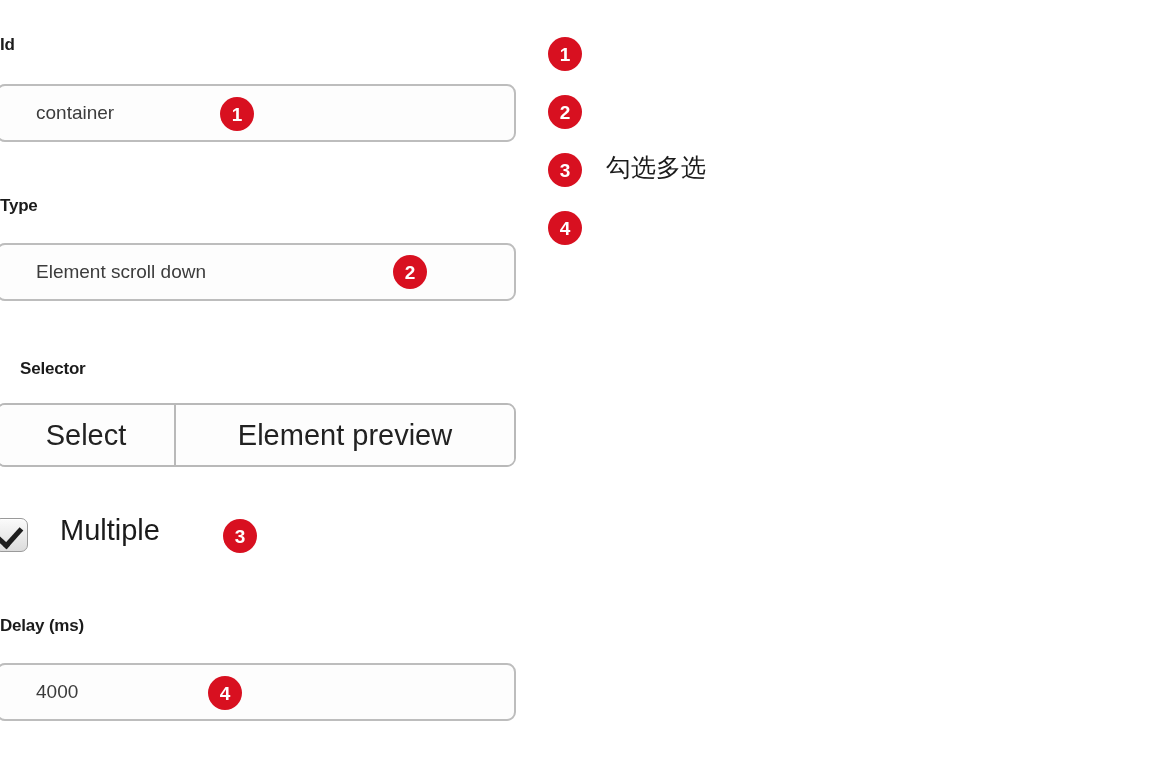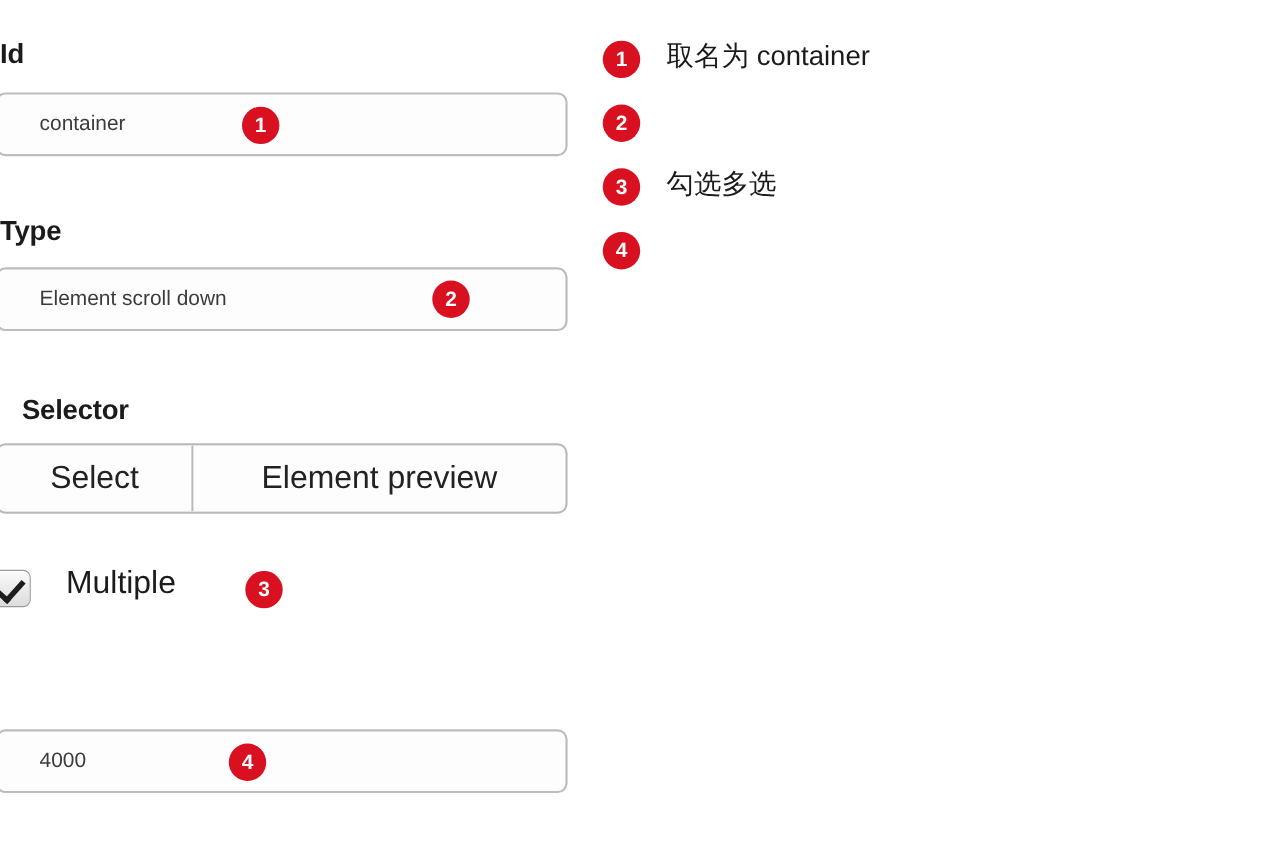--- a/index.html
+++ b/index.html
@@ -20,21 +20,21 @@
   #form-panel {
     position: absolute;
     left: 0;
     top: 0;
     width: 560px;
     height: 768px;
   }
 
   .field-label {
     position: absolute;
-    font-size: 25px;
+    font-size: 17px;
     font-weight: 700;
     color: #1b1b1b;
     letter-spacing: -0.2px;
     white-space: nowrap;
   }
 
   
   .text-input {
     position: absolute;
     left: -4px;
@@ -205,32 +205,32 @@
   </div>
 
   <div id="multiple-row">
     <div class="checkbox">
       <span class="tick"></span>
     </div>
     <div id="multiple-label">Multiple</div>
   </div>
   <div class="badge" style="left:223px;top:519px;">3</div>
 
+  <div class="field-label" style="top:616px;left:0;">Delay (ms)</div>
   <div class="text-input" style="top:663px;">
     <span class="value">4000</span>
   </div>
   <div class="badge" style="left:208px;top:676px;">4</div>
 
 </div>
 
 <div id="annotations">
 
   <div class="note">
     <div class="note-badge">1</div>
-    <div class="note-text">取名为 container</div>
   </div>
 
   <div class="note">
     <div class="note-badge">2</div>
   </div>
 
   <div class="note">
     <div class="note-badge">3</div>
     <div class="note-text">勾选多选</div>
   </div>

